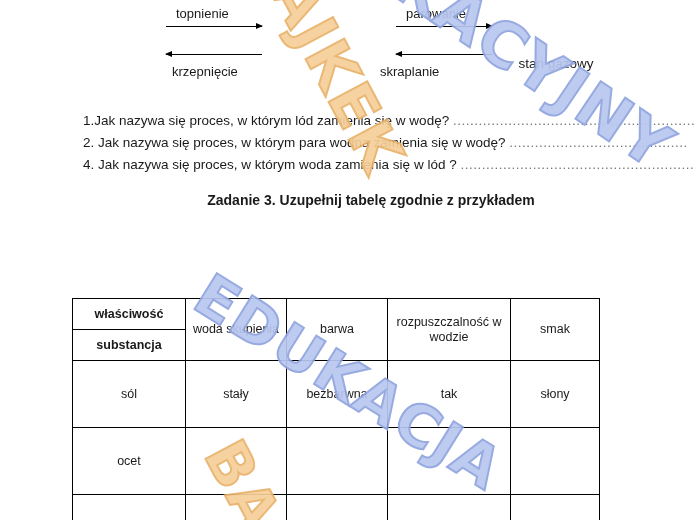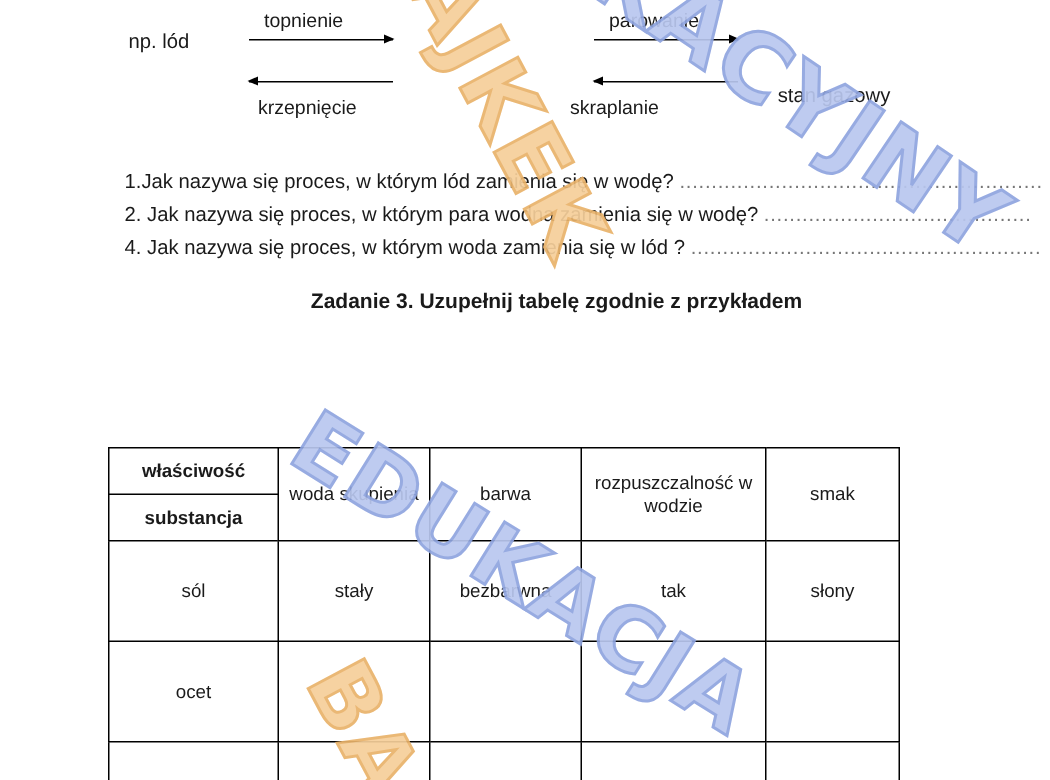--- a/index.html
+++ b/index.html
@@ -202,21 +202,20 @@
   <div class="watermark">
     <div class="wm-text wm-blue wm1">EDUKACYJNY</div>
     <div class="wm-text wm-orange wm2">BAJKEK</div>
     <div class="wm-text wm-blue wm3">EDUKACJA</div>
     <div class="wm-text wm-orange wm4">BA</div>
   </div>
 
   <div class="diagram">
 
     <div class="state state-1">
-      <div>np. lód</div>
     </div>
 
 
     <div class="state state-3">
       <div>stan gazowy</div>
     </div>
 
     <div class="proc-label lbl-topnienie">topnienie</div>
     <div class="proc-label lbl-parowanie">parowanie</div>
     <div class="proc-label lbl-krzepniecie">krzepnięcie</div>

